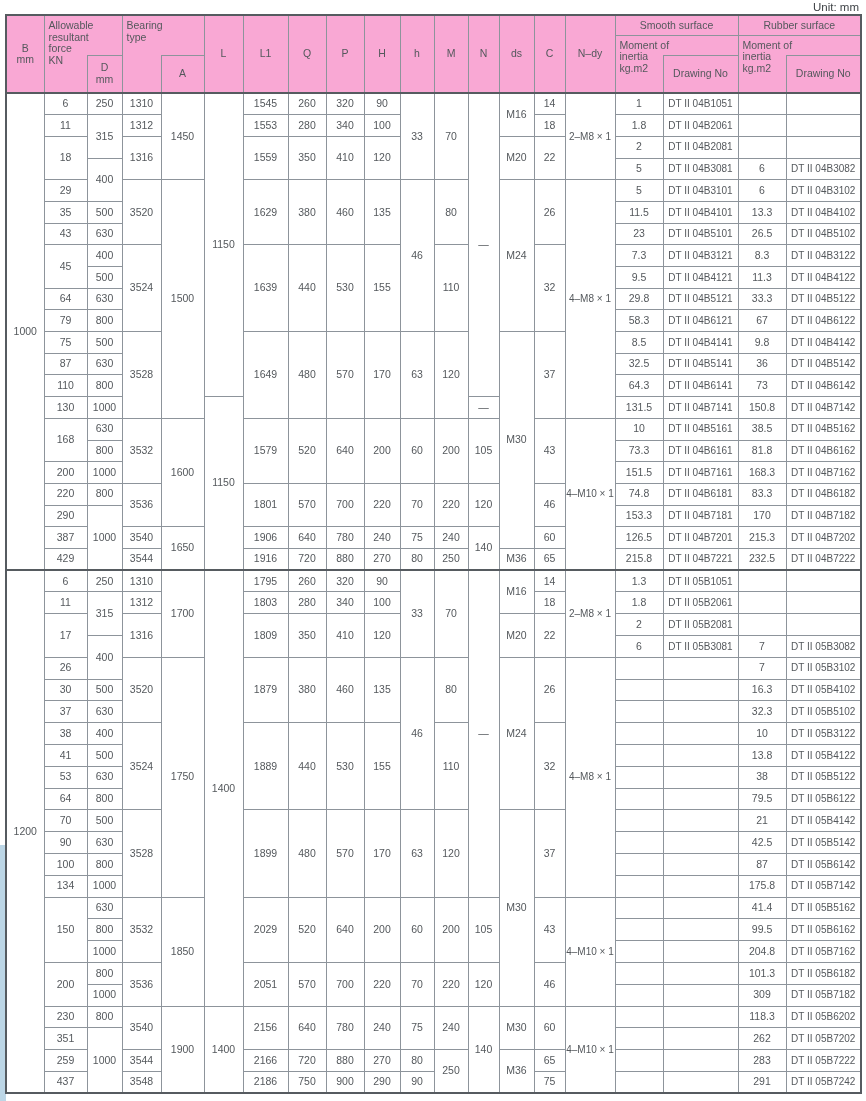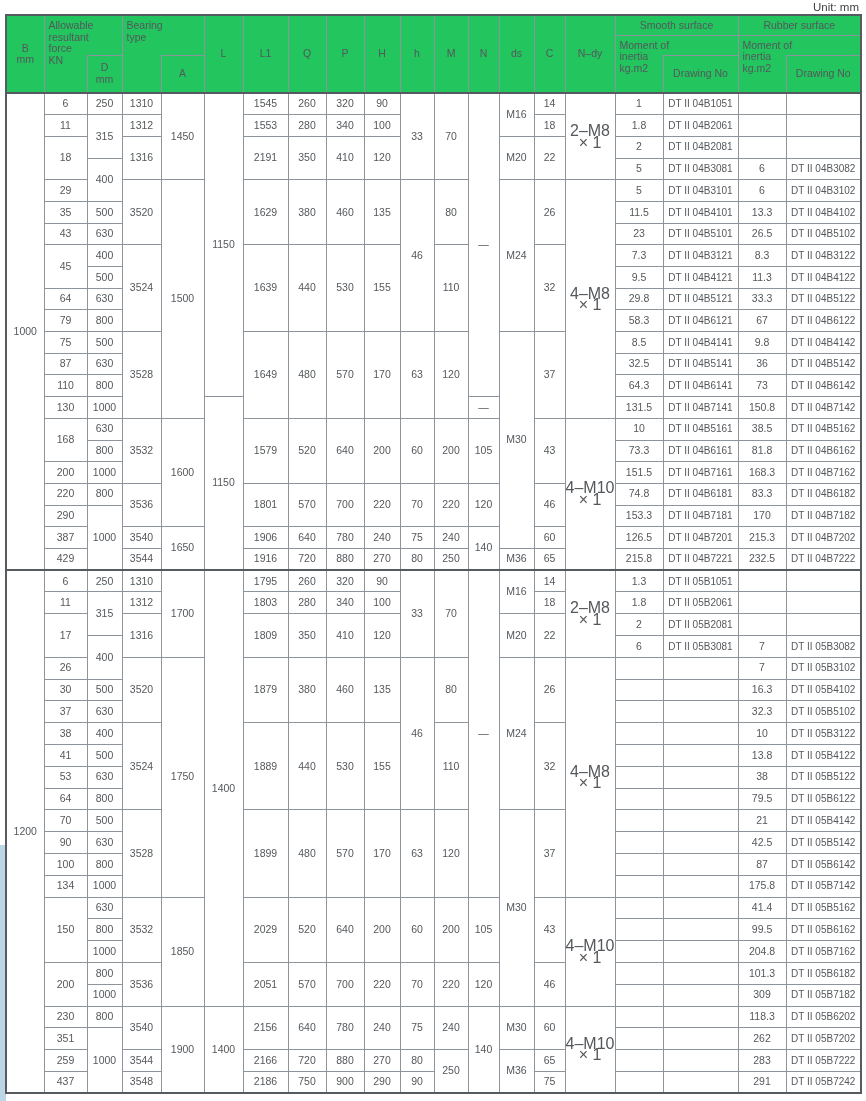--- a/index.html
+++ b/index.html
@@ -4,32 +4,32 @@
 <style>
   html,body{margin:0;padding:0;background:#ffffff;}
   #page{position:relative;width:866px;height:1101px;background:#ffffff;overflow:hidden;
         font-family:Liberation Sans, sans-serif;color:#54585c;}
   #unit-label{position:absolute;top:1px;right:7px;font-size:11.5px;color:#3f4347;}
   #left-strip{position:absolute;left:0;top:845px;width:6px;height:256px;background:#bcd6e6;}
   table#spec{position:absolute;left:5px;top:14px;width:856px;border-collapse:collapse;
              table-layout:fixed;border:2px solid #565b60;}
   th,td{border:1px solid #8d949b;padding:0;margin:0;text-align:center;vertical-align:middle;
         font-size:10.5px;line-height:11.5px;font-weight:normal;color:#54585c;}
-  thead th{background:#22c55e;white-space:pre-line;}
+  thead th{background:#f9a8d4;white-space:pre-line;}
   thead tr.hr1{height:20px;} thead tr.hr2{height:20px;} thead tr.hr3{height:38px;}
   tbody tr{height:21.7px;}
   tbody#tbody-s2 tr{height:21.8px;}
   tbody#tbody-s1 tr:first-child td{border-top:2px solid #565b60;}
   tbody#tbody-s2 tr:first-child td{border-top:2px solid #565b60;}
   th.no-r{border-right:none;} th.no-l{border-left:none;} th.no-b{border-bottom:none;}
   th.rel{position:relative;overflow:visible;}
   th.rel .ovl{position:absolute;top:4px;left:4px;width:92px;text-align:left;
               white-space:pre-line;z-index:2;pointer-events:none;}
   td.col-sd,td.col-rd{font-size:10px;}
-  td.col-ndy{font-size:16px;}
+  td.col-ndy{font-size:10px;}
 </style>
 </head>
 <body>
 
 <div id="page">
   <div id="unit-label">Unit: mm</div>
   <div id="left-strip"></div>
 
   <table id="spec">
     <colgroup>
@@ -139,21 +139,21 @@
           <td class="col-H">100</td>
           <td class="col-c">18</td>
           <td class="col-si">1.8</td>
           <td class="col-sd">DT II 04B2061</td>
           <td class="col-ri"></td>
           <td class="col-rd"></td>
         </tr>
         <tr>
           <td rowspan="2" class="col-kn">18</td>
           <td rowspan="2" class="col-type">1316</td>
-          <td rowspan="2" class="col-l1">2191</td>
+          <td rowspan="2" class="col-l1">1559</td>
           <td rowspan="2" class="col-q">350</td>
           <td rowspan="2" class="col-p">410</td>
           <td rowspan="2" class="col-H">120</td>
           <td rowspan="2" class="col-ds">M20</td>
           <td rowspan="2" class="col-c">22</td>
           <td class="col-si">2</td>
           <td class="col-sd">DT II 04B2081</td>
           <td class="col-ri"></td>
           <td class="col-rd"></td>
         </tr>

